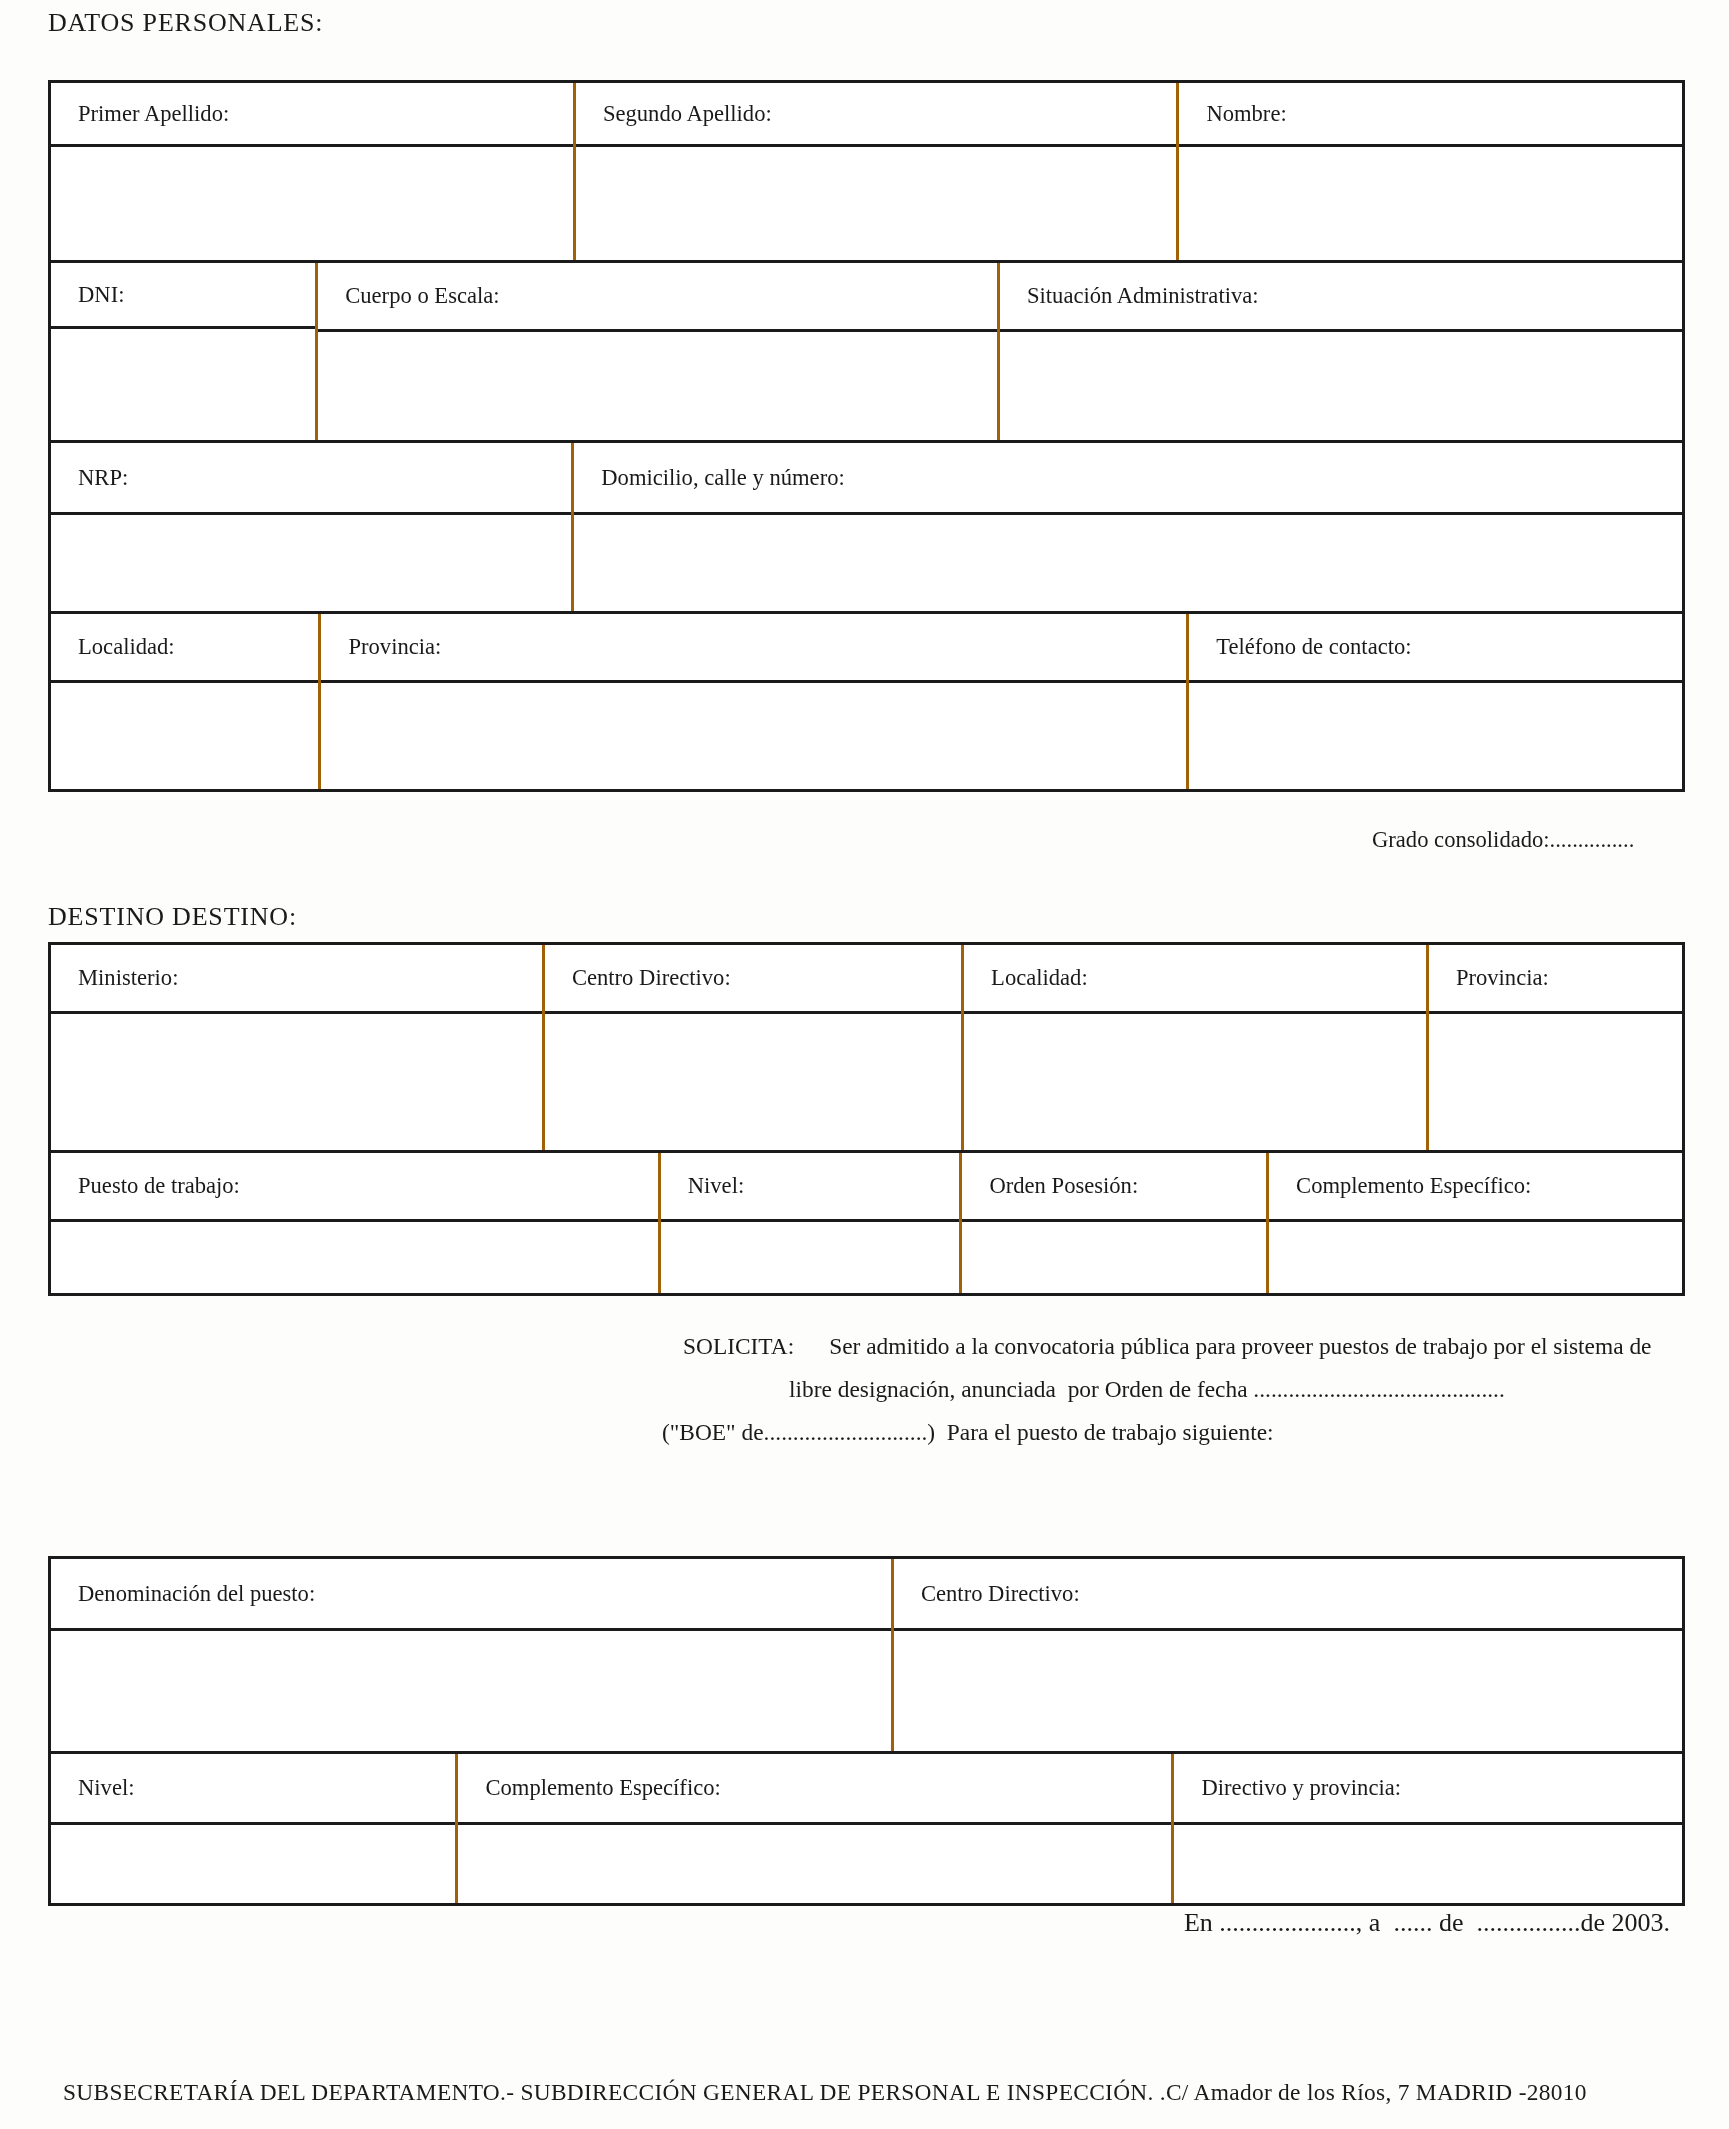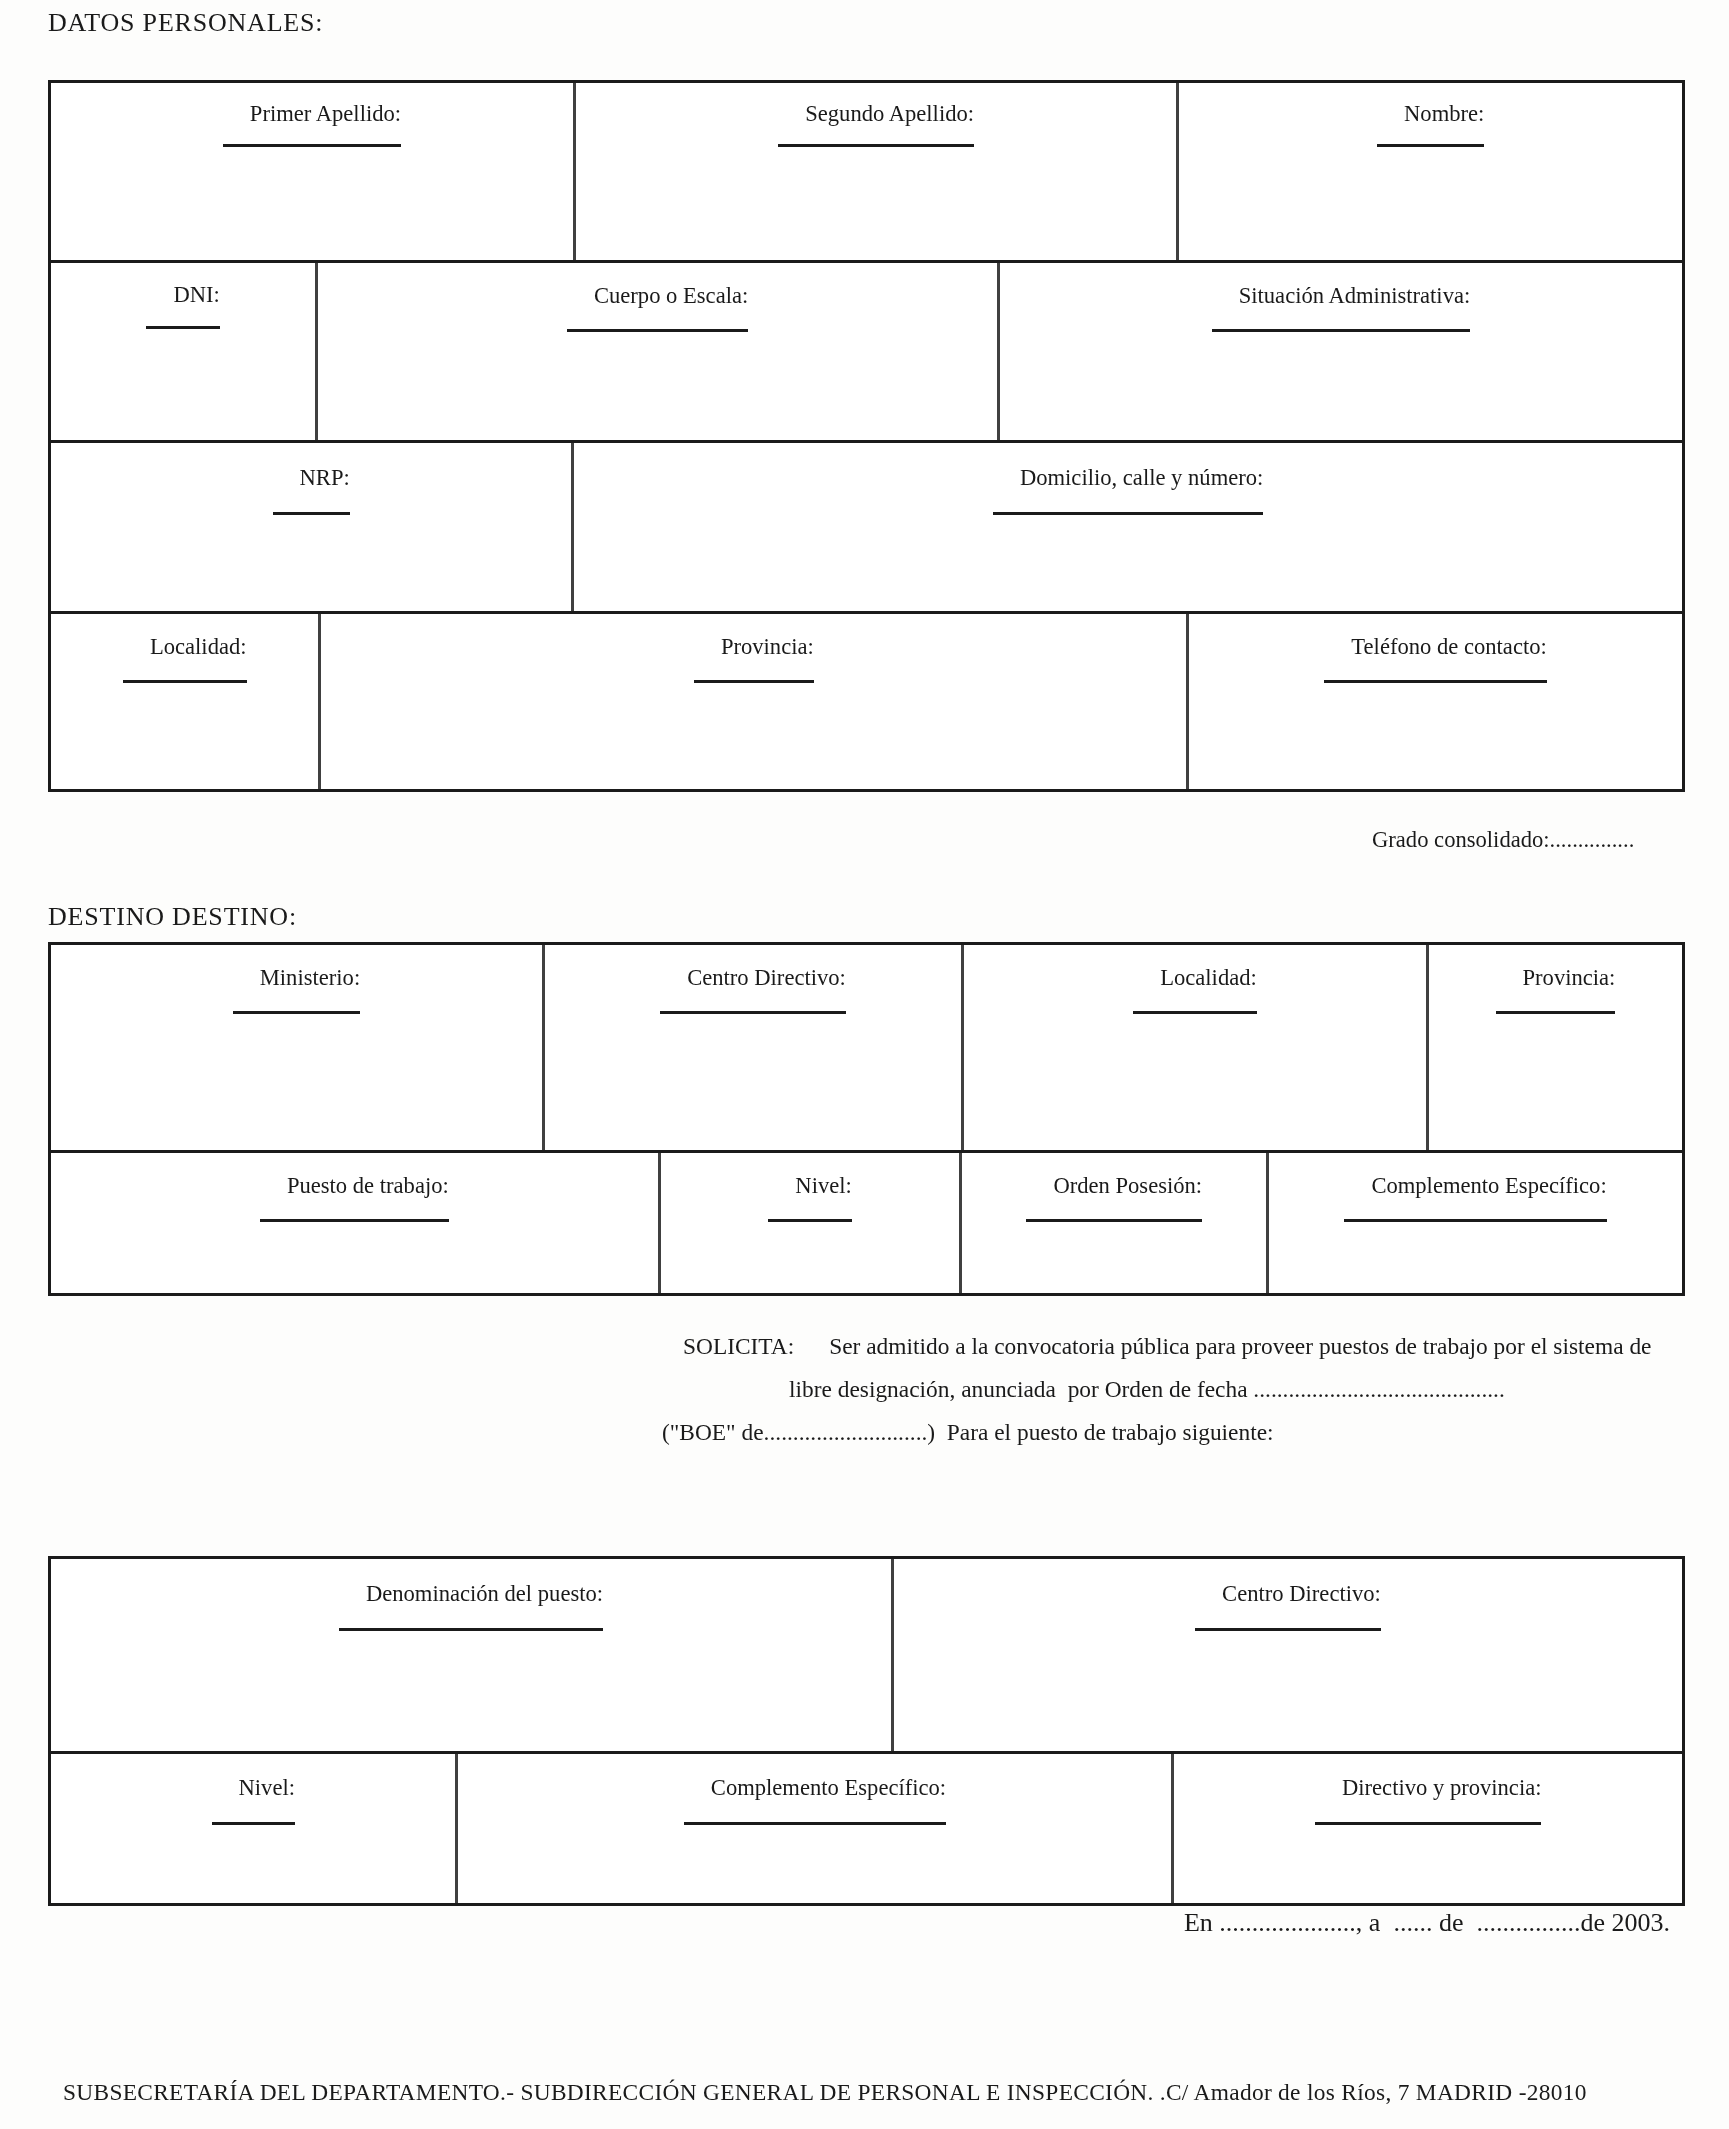--- a/index.html
+++ b/index.html
@@ -27,23 +27,22 @@
     border: 3.8px solid #1b1b1b;
     background: #fff;
   }
   .band { display: flex; }
   .band + .band { border-top: 3.8px solid #1b1b1b; }
   .cell {
     box-sizing: border-box;
     display: flex;
     flex-direction: column;
     overflow: hidden;
-    align-items: center;
-  }
-  .cell + .cell { border-left: 3px solid #404040; }
+  }
+  .cell + .cell { border-left: 3px solid #a16207; }
   .cell .lbl {
     box-sizing: border-box;
     display: flex;
     align-items: center;
     padding-left: 27px;
     border-bottom: 3.8px solid #1b1b1b;
     font-size: 22.6px;
     white-space: pre;
   }
   .cell .inp { flex: 1; }

